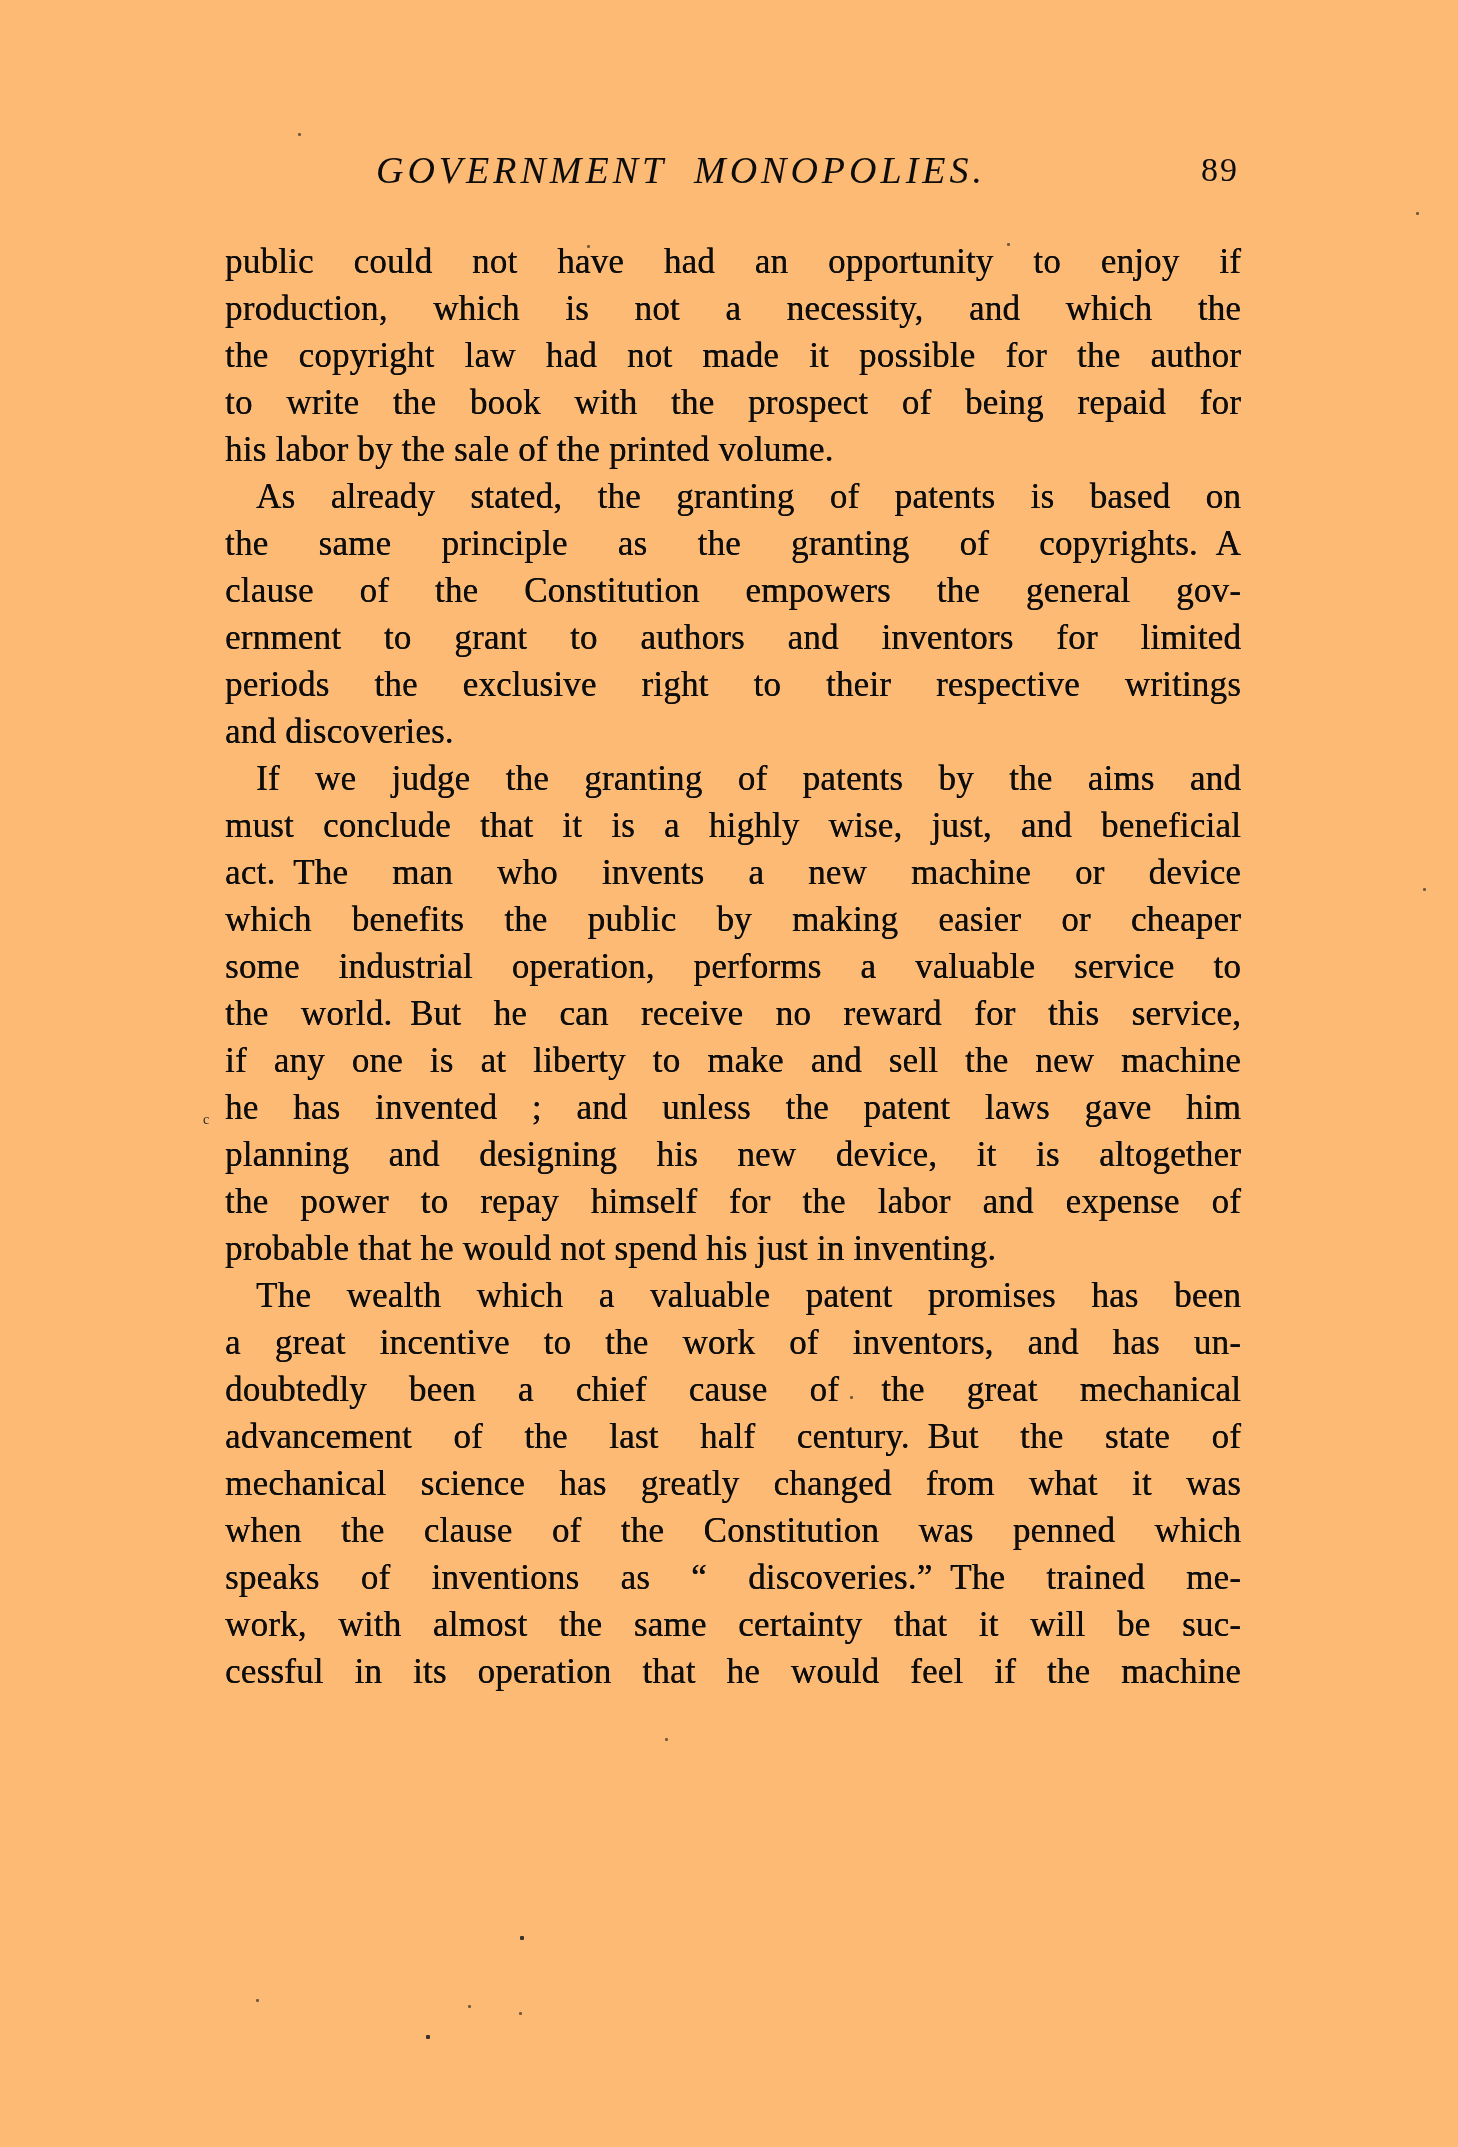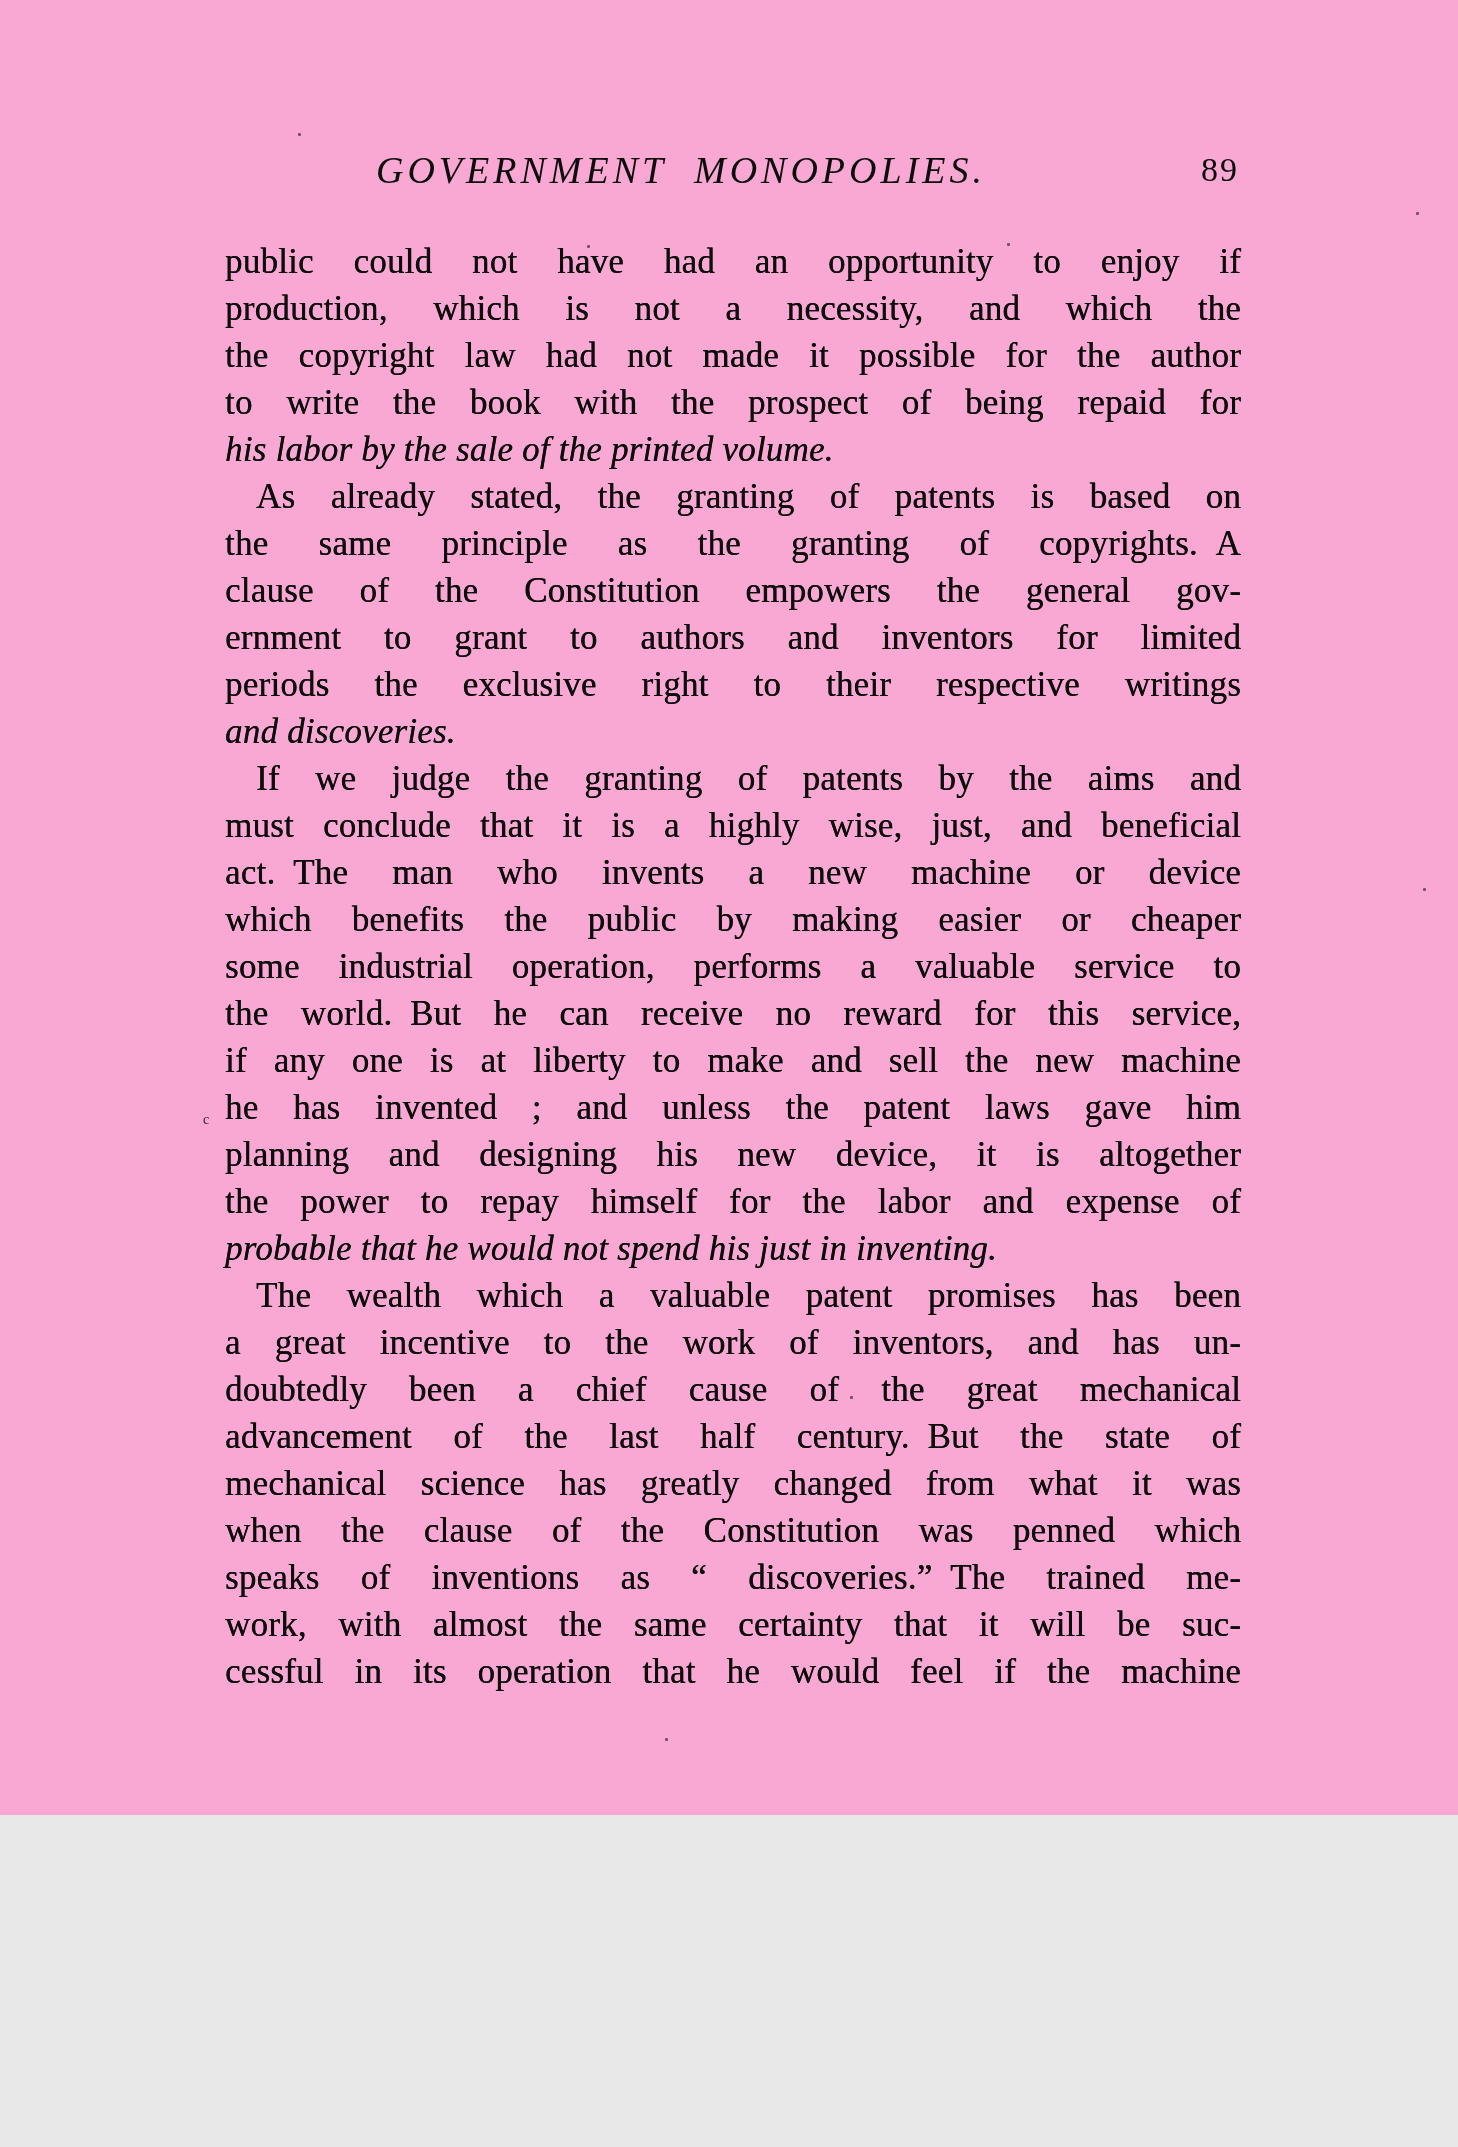--- a/index.html
+++ b/index.html
@@ -1,20 +1,20 @@
 <!DOCTYPE html>
 <html><head>
 <meta charset="utf-8">
 <style>
   html, body { margin: 0; padding: 0; background: #e8e8e8; }
   .page {
     position: relative;
     width: 1458px;
-    height: 1815px;
-    background: #f9a8d4;
+    height: 2147px;
+    background: #fdba74;
     overflow: hidden;
     font-family: "Liberation Serif", serif;
     color: #0d0d0d;
   }
   .text-block {
     position: absolute;
     left: 225px;
     top: 0;
     width: 1016px;
     height: 100%;
@@ -54,21 +54,21 @@
   .line {
     font-size: 35px;
     line-height: 47px;
     height: 47px;
     letter-spacing: 0.2px;
     text-shadow: 0.35px 0 0 currentColor;
     text-align: justify;
     text-align-last: justify;
     white-space: nowrap;
   }
-  .line.last { text-align-last: left; white-space: normal; font-style: italic; }
+  .line.last { text-align-last: left; white-space: normal; }
   .line.indent { text-indent: 31px; }
   .speck {
     position: absolute;
     background: #1a1a1a;
     width: 4px; height: 4px;
     border-radius: 1px;
     opacity: 0.85;
   }
   .speck.tiny { width: 3px; height: 3px; opacity: 0.6; }
   .mark-c {

